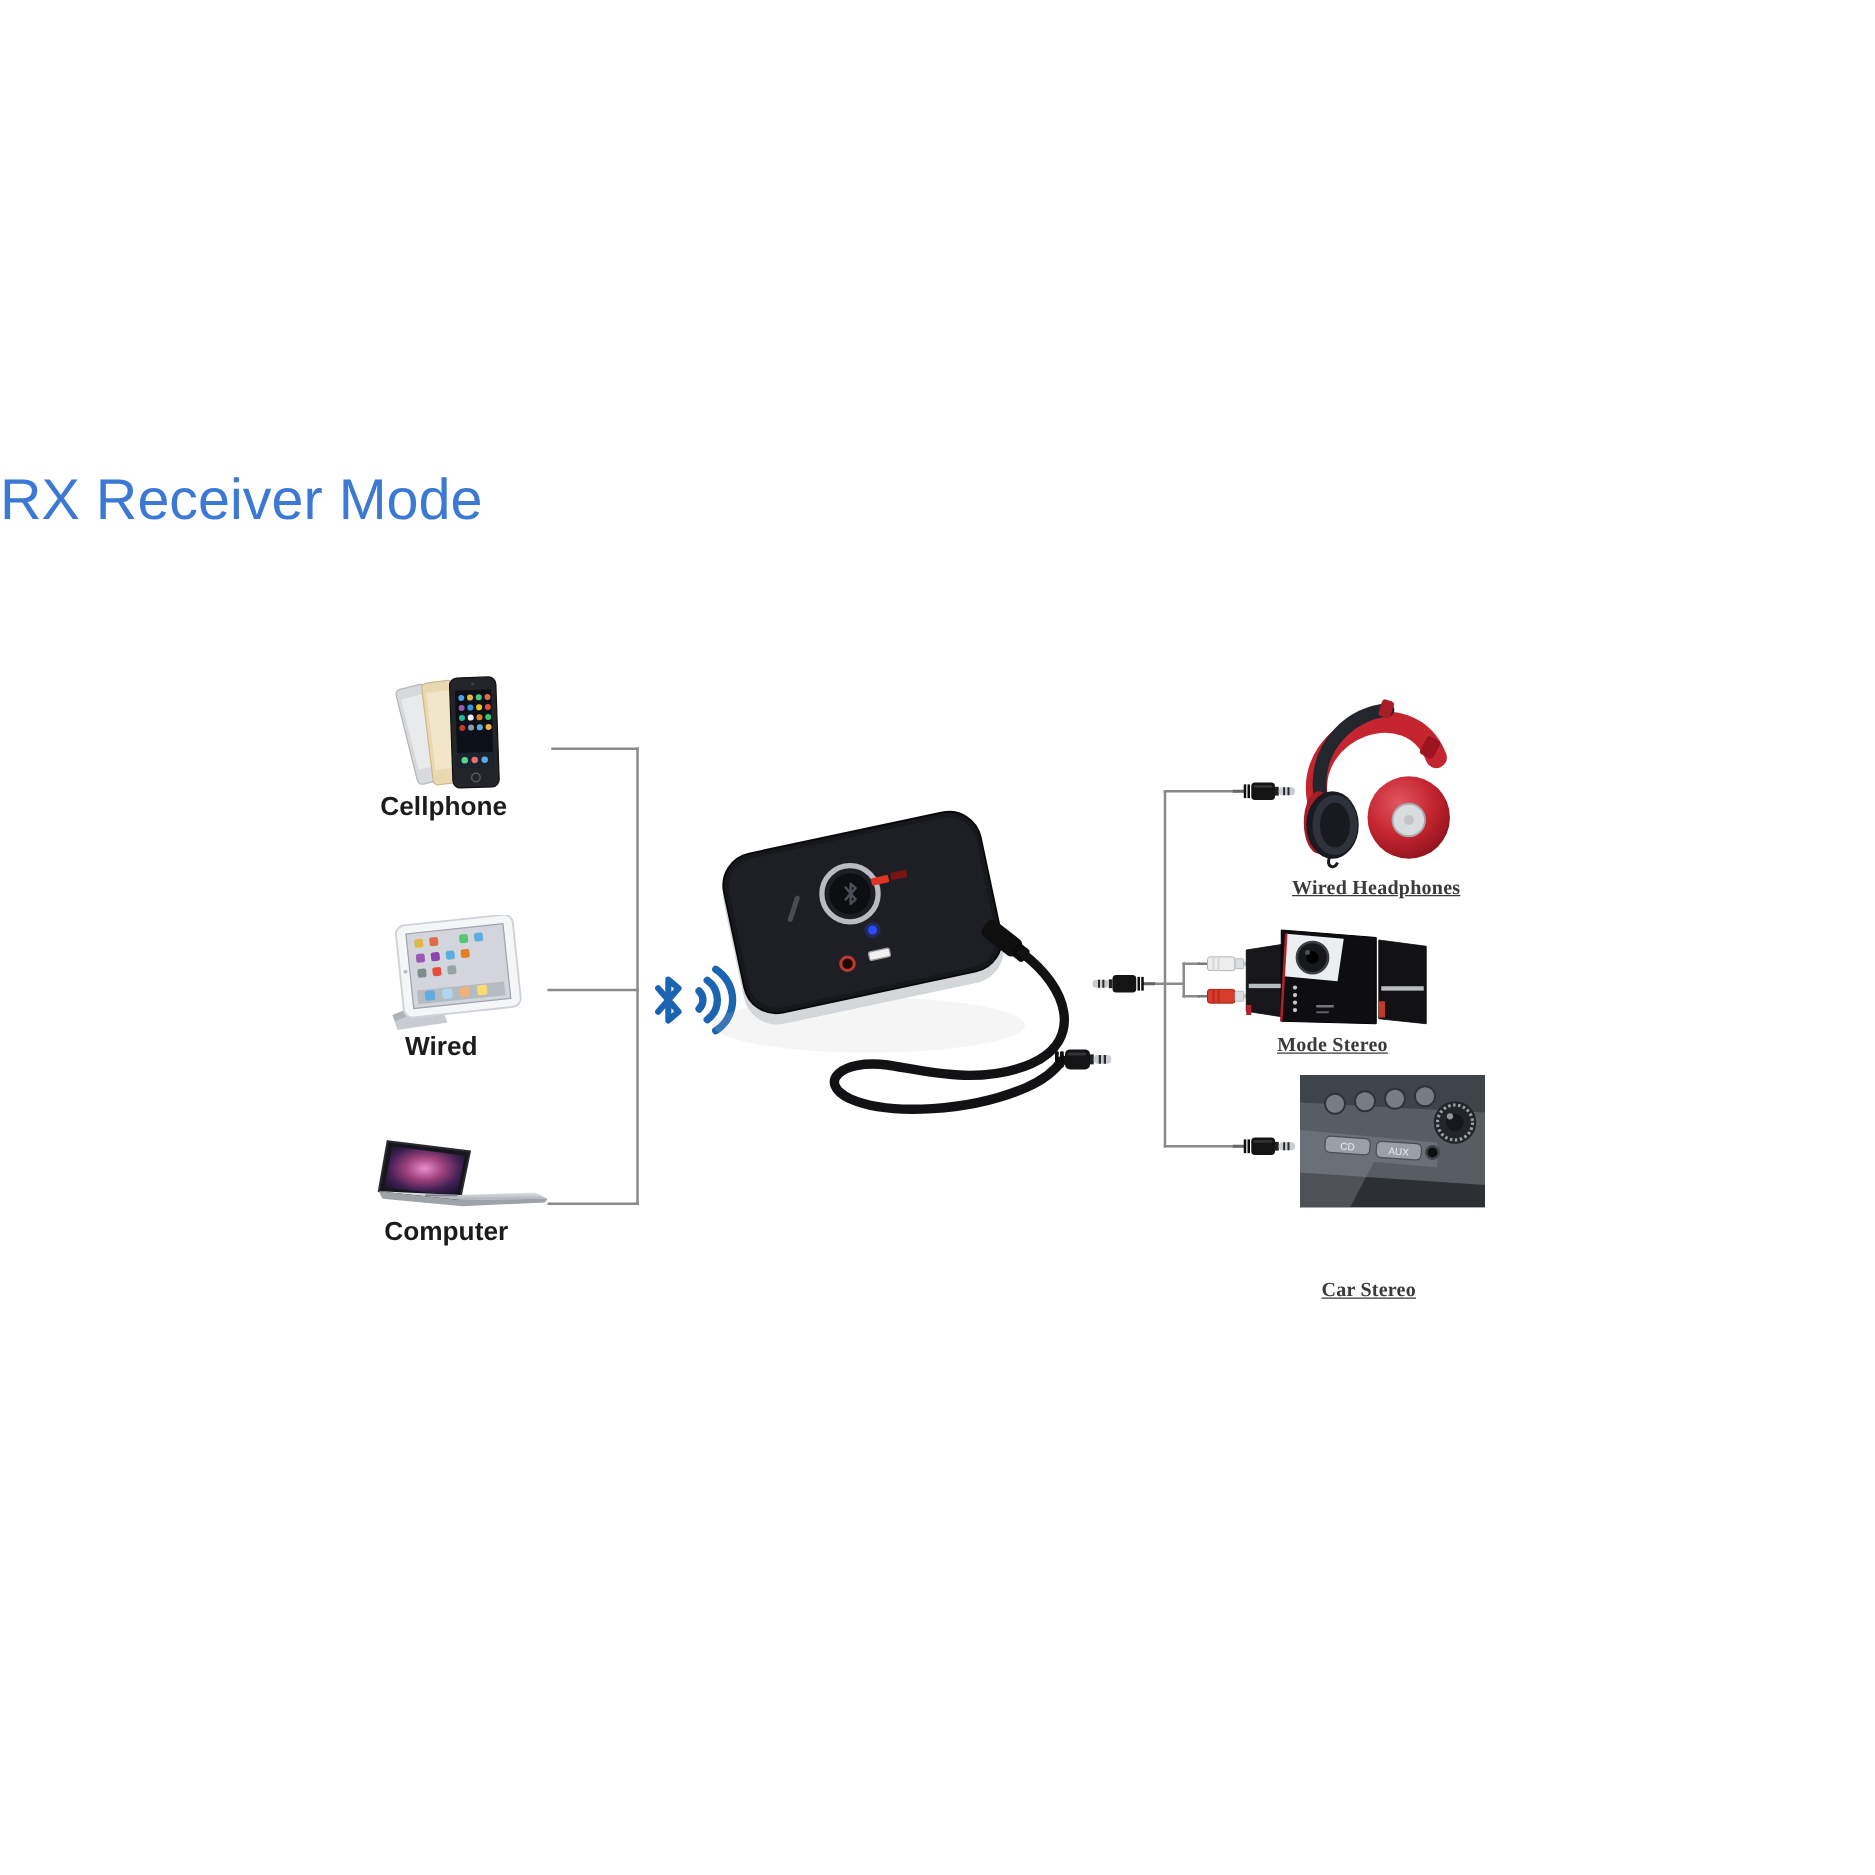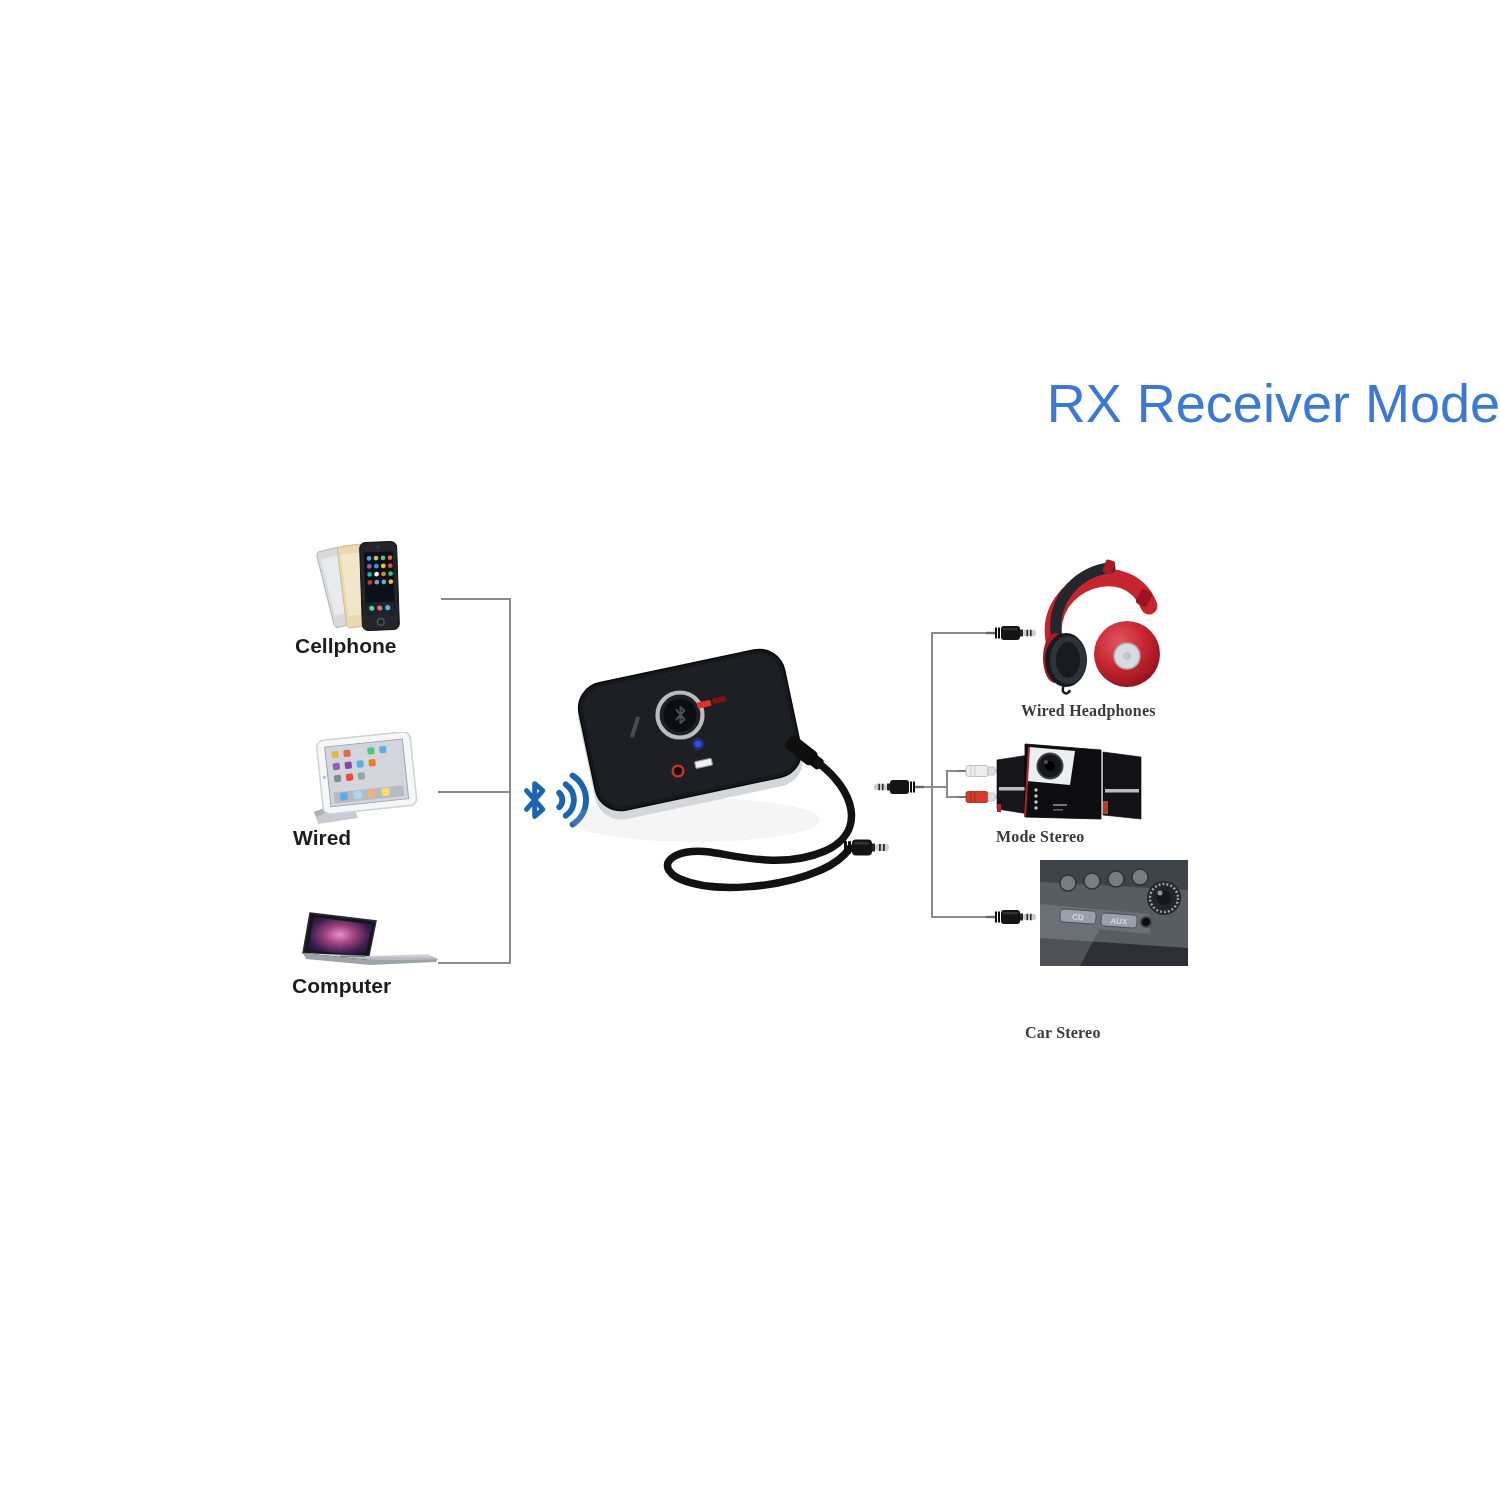--- a/index.html
+++ b/index.html
@@ -1,25 +1,25 @@
 <!DOCTYPE html>
 <html style="--accent_blue: #3b79d4; --bluetooth_blue: #1a64b2; --line_gray: #8a8a8a; --label_black: #1c1c1c; --sublabel_dark: #3a3a3a; --headphone_red: #c4252f; --rca_red: #d93b2b; --led_blue: #2a4bff; --jack_red: #c0392b;"><head>
 <meta charset="utf-8">
 <style>
   html,body{margin:0;padding:0;background:#ffffff;}
   .stage{position:relative;width:1500px;height:1500px;background:#ffffff;overflow:hidden;
          font-family:"Liberation Sans",sans-serif;}
   .abs{position:absolute;}
-  .title{position:absolute;left:0;right:0;top:372px;margin:0;text-align:right;
-         font-size:54px;font-weight:400;color:var(--accent_blue);letter-spacing:0px;}
+  .title{position:absolute;left:0;right:0;top:372px;margin:0;text-align:left;
+         font-size:46px;font-weight:400;color:var(--accent_blue);letter-spacing:0px;}
   .line{position:absolute;background:var(--line_gray);}
-  .label{position:absolute;}
+  .label{position:absolute;text-align:center;}
   .label-src{font-size:21px;font-weight:700;color:var(--label_black);}
   .label-out{font-family:"Liberation Serif","DejaVu Serif",serif;font-size:16px;font-weight:700;
-             color:var(--sublabel_dark);letter-spacing:.2px;}
+             color:var(--sublabel_dark);letter-spacing:.2px;text-decoration:underline;}
 </style>
 </head>
 <body>
 
 <div class="stage">
 
   <h1 class="title">RX Receiver Mode</h1>
 
   <svg class="abs" style="left:309px;top:540px" width="104" height="94" viewBox="0 0 104 94">
     <g transform="rotate(-14 30 47)">

